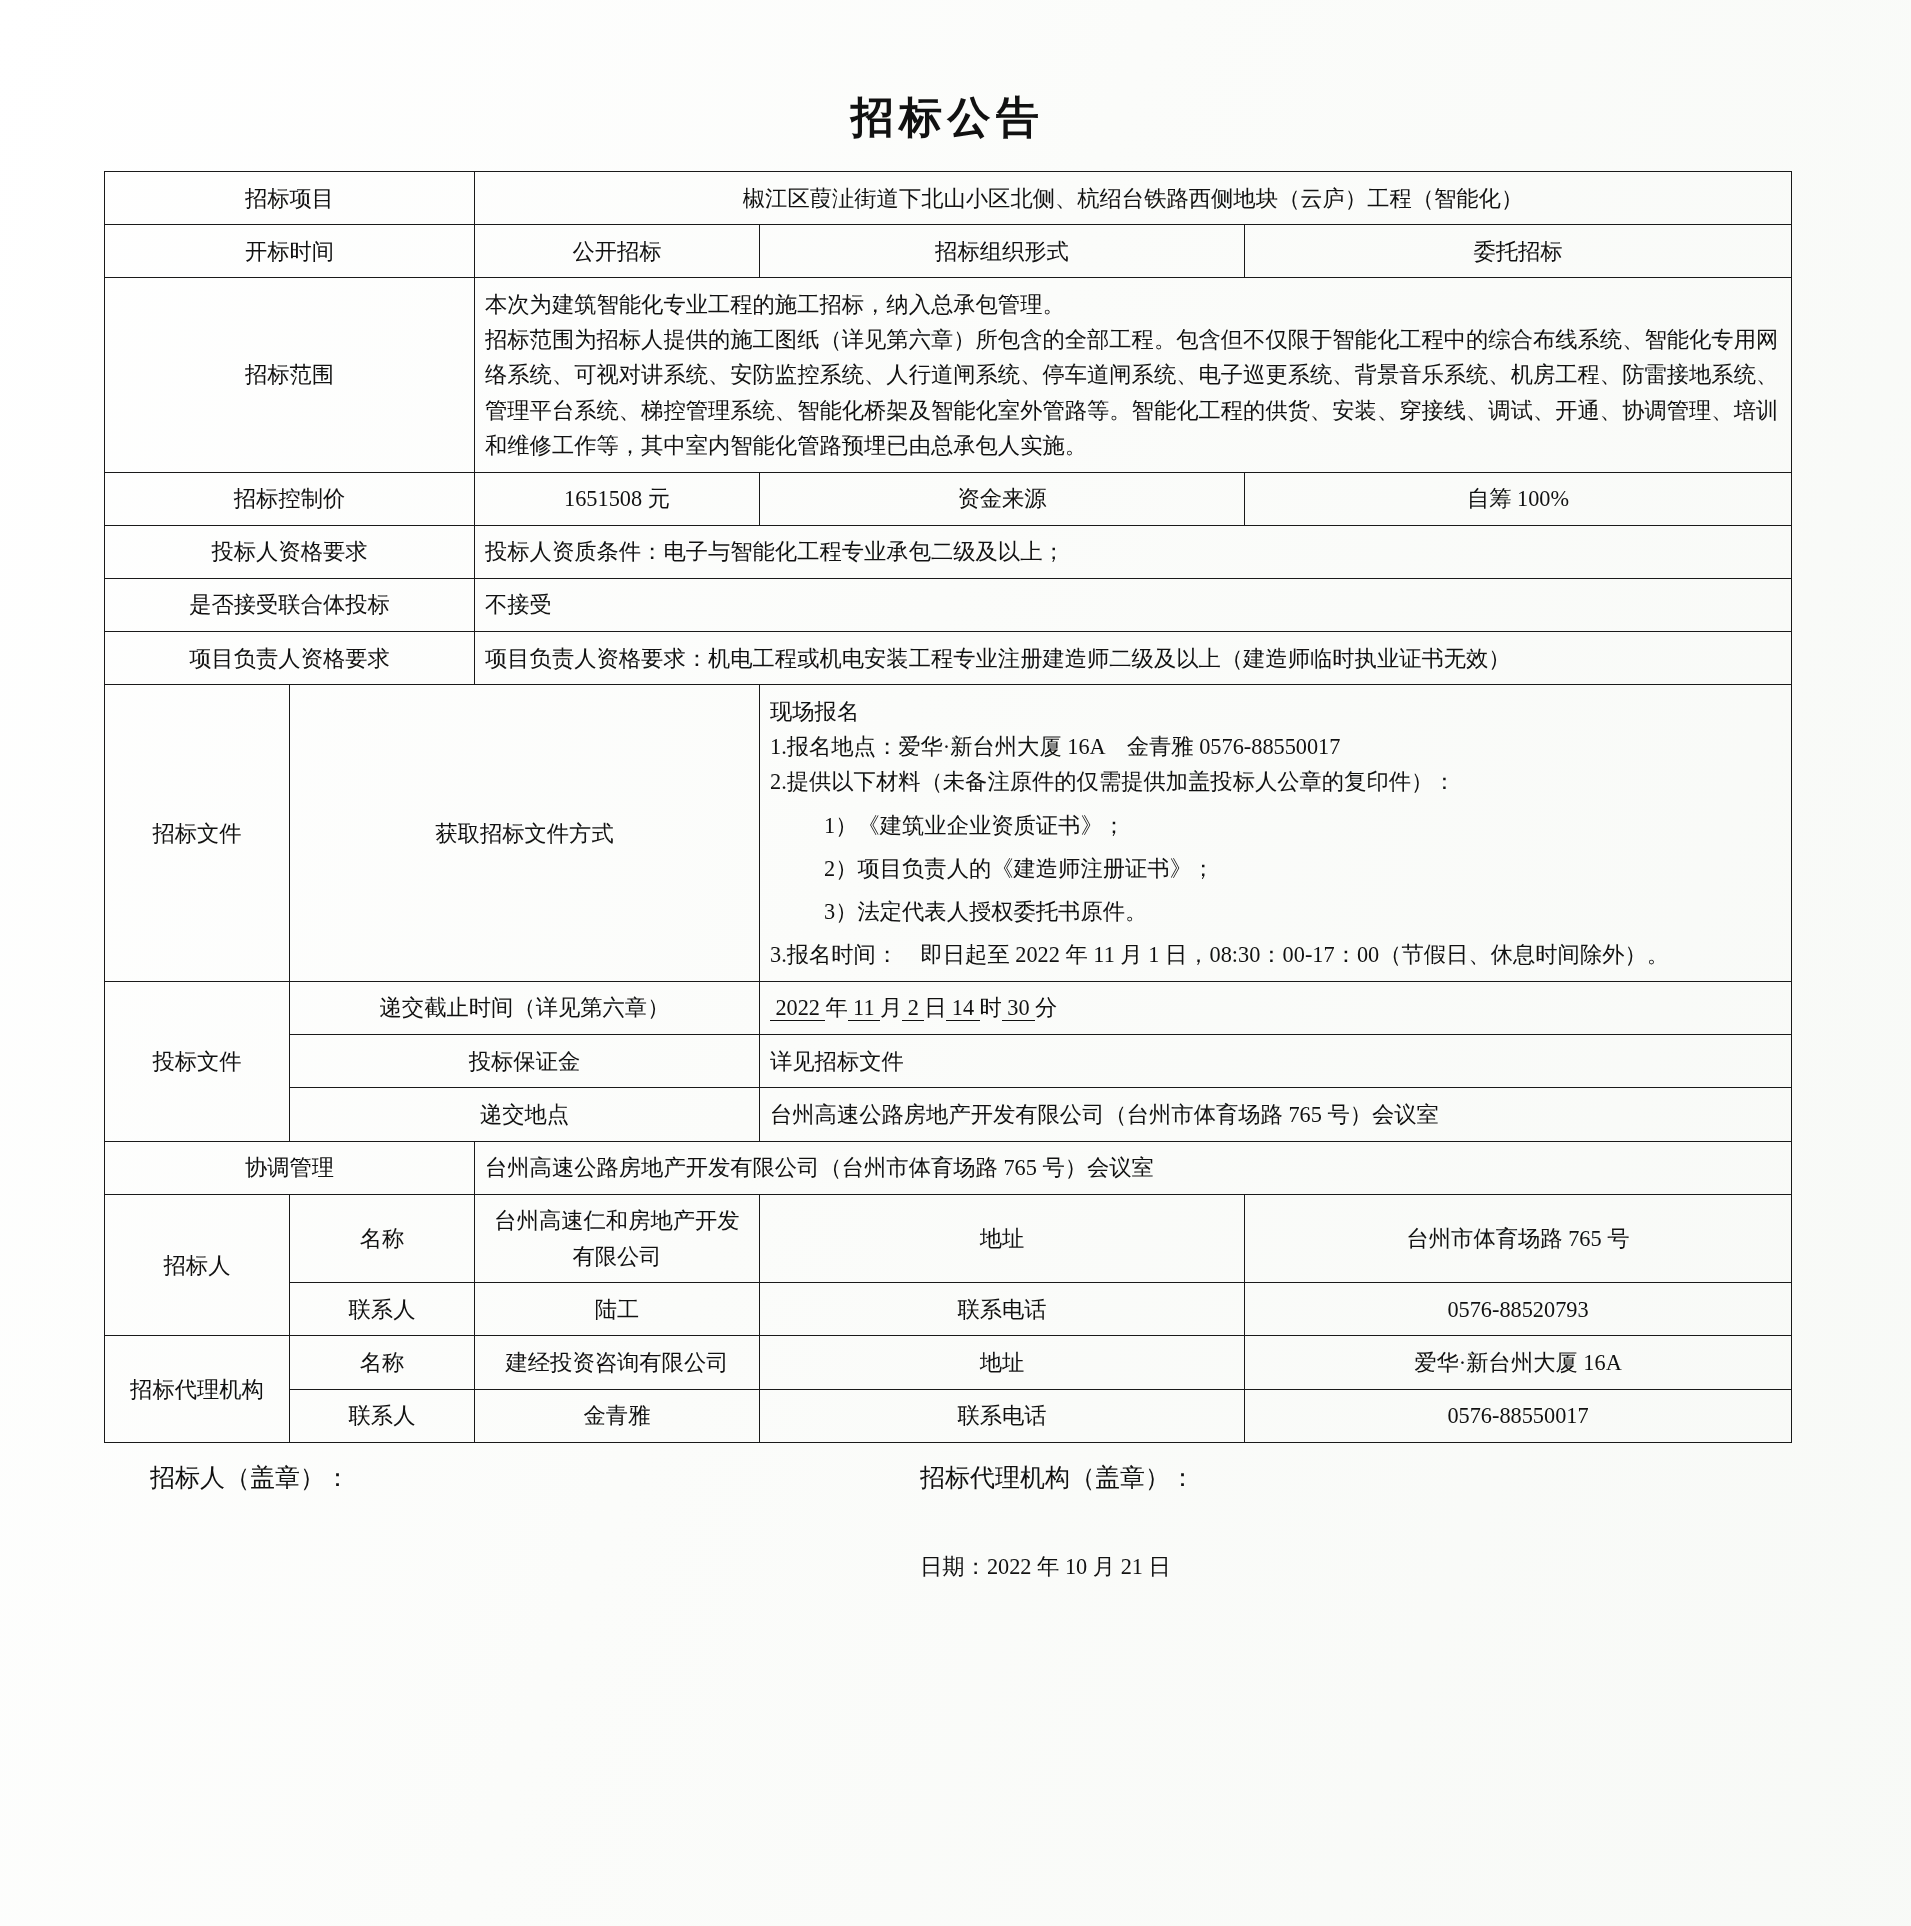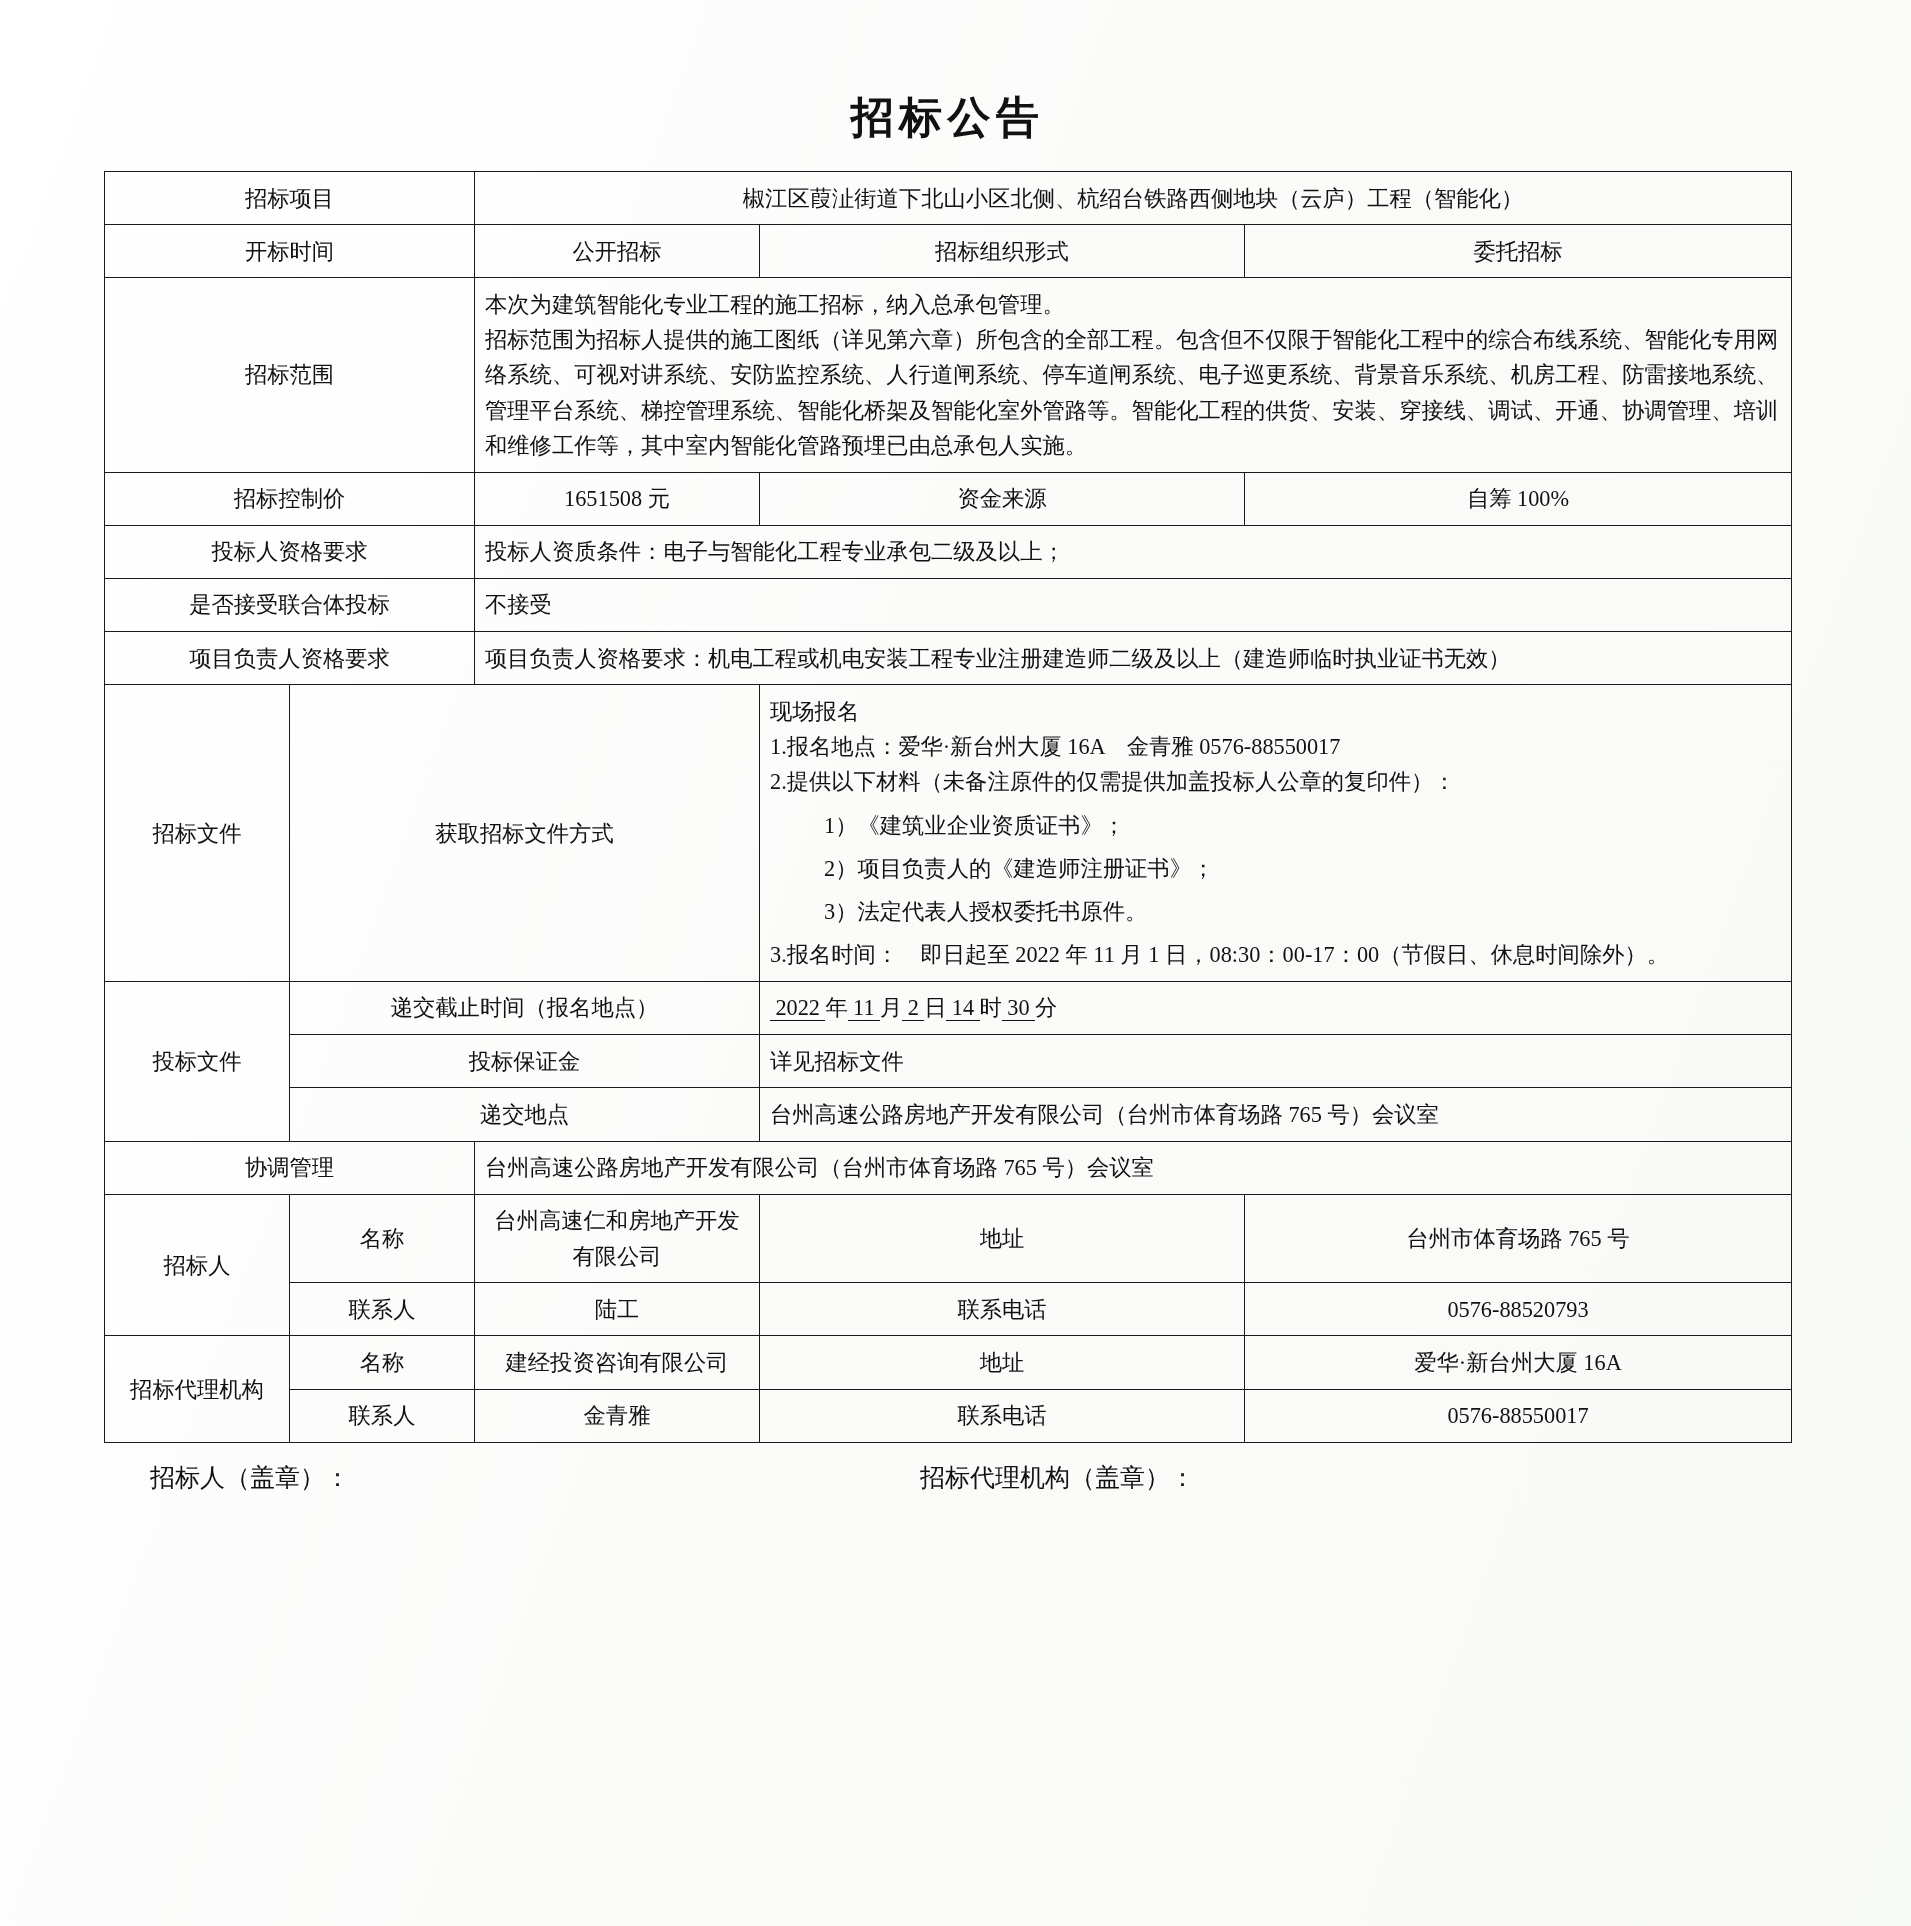--- a/index.html
+++ b/index.html
@@ -174,21 +174,21 @@
             <p class="para">2.提供以下材料（未备注原件的仅需提供加盖投标人公章的复印件）：</p>
             <p class="sub-indent">1）《建筑业企业资质证书》；</p>
             <p class="sub-indent">2）项目负责人的《建造师注册证书》；</p>
             <p class="sub-indent">3）法定代表人授权委托书原件。</p>
             <p class="para">3.报名时间：　即日起至 2022 年 11 月 1 日，08:30：00-17：00（节假日、休息时间除外）。</p>
           </td>
         </tr>
 
         <tr>
           <td class="label" rowspan="3">投标文件</td>
-          <td class="center" colspan="2">递交截止时间（报名地点）</td>
+          <td class="center" colspan="2">递交截止时间（详见第六章）</td>
           <td class="left" colspan="2">
             <span class="underline">2022</span><span>年</span><span class="underline">11</span><span>月</span><span class="underline">2</span><span>日</span><span class="underline">14</span><span>时</span><span class="underline">30</span><span>分</span>
           </td>
         </tr>
 
         <tr>
           <td class="center" colspan="2">投标保证金</td>
           <td class="left" colspan="2">详见招标文件</td>
         </tr>
 
@@ -233,18 +233,19 @@
       </tbody>
     </table>
 
     <div class="sign-row">
       <div class="sign-left">招标人（盖章）：</div>
       <div class="sign-right">招标代理机构（盖章）：</div>
     </div>
 
     <div class="date-row">
       <div class="date-left"></div>
+      <div class="date-right">日期：2022 年 10 月 21 日</div>
     </div>
 
   </div>
 
 </div>
 
 
 </body></html>

